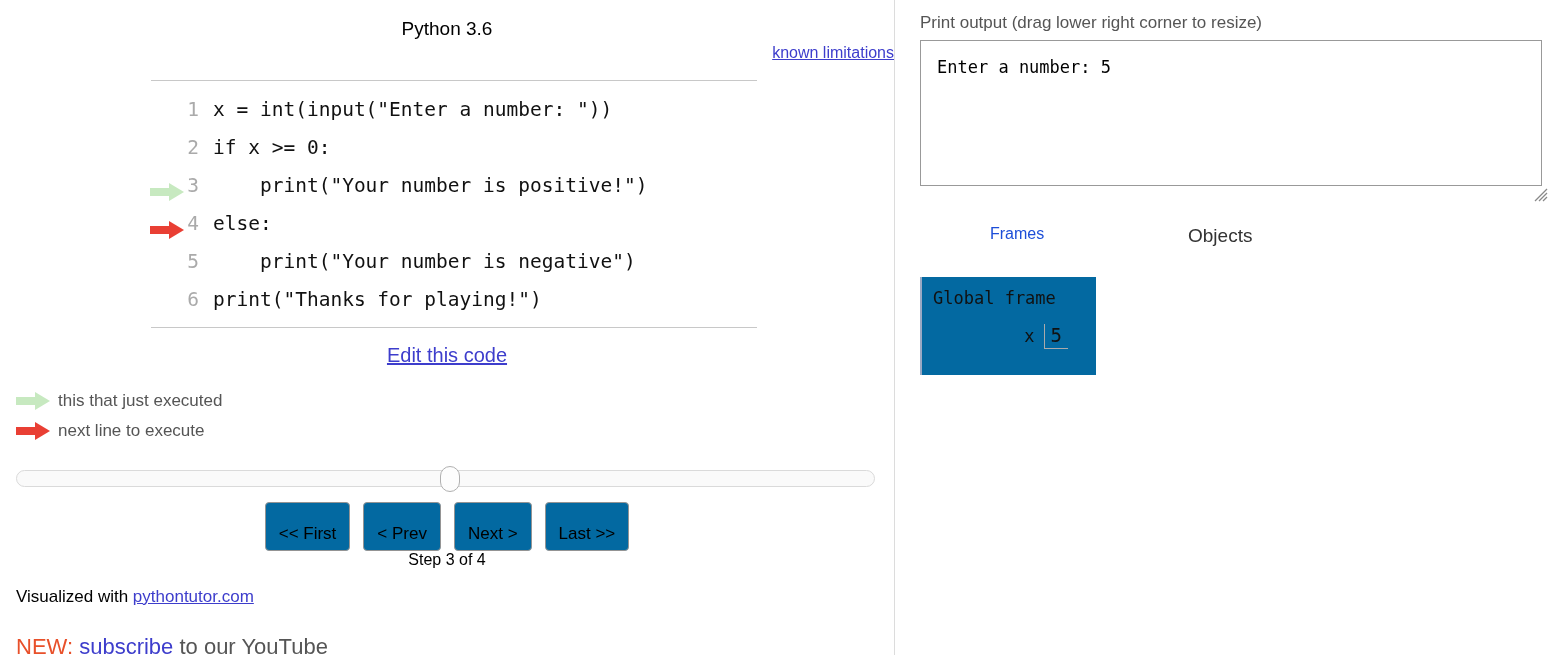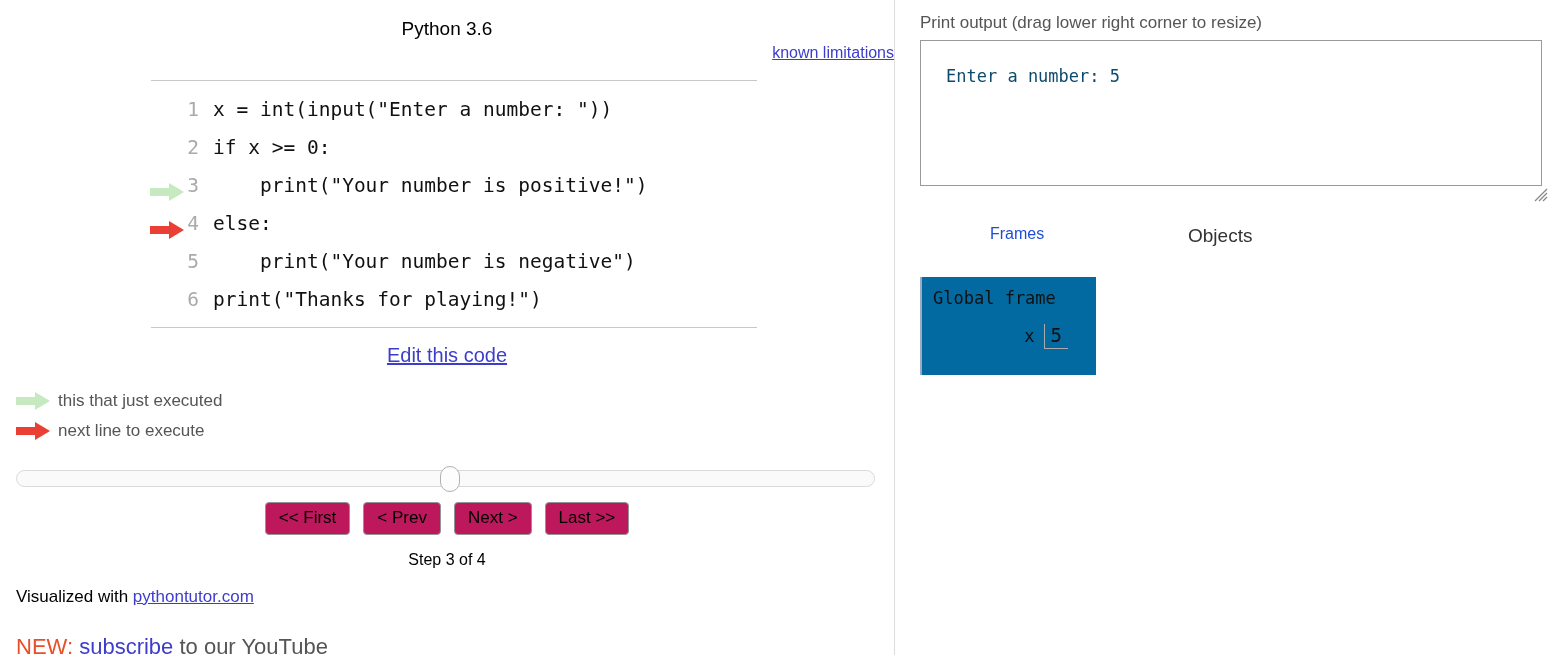--- a/index.html
+++ b/index.html
@@ -212,24 +212,24 @@
     top: 502px;
     width: 894px;
     display: flex;
     justify-content: center;
     gap: 13px;
   }
   .nav-btn {
     font-family: "Liberation Sans", sans-serif;
     font-size: 17px;
     color: #000;
-    background: #be185d;
+    background: #0369a1;
     border: 1px solid #949494;
     border-radius: 4px;
-    padding: 4px 13px 5px 13px;
+    padding: 20px 13px 5px 13px;
     cursor: pointer;
     line-height: 22px;
   }
 
   .step-label {
     position: absolute;
     left: 0;
     top: 551px;
     width: 894px;
     text-align: center;
@@ -287,24 +287,24 @@
     width: 622px;
     height: 146px;
     border: 1px solid #999999;
     background: #ffffff;
     box-sizing: border-box;
     overflow: hidden;
   }
   .print-output-text {
     font-family: "DejaVu Sans Mono", monospace;
     font-size: 17px;
-    color: #0c4a6e;
+    color: #000000;
     padding: 8px 0 0 8px;
     white-space: pre;
-    margin: 17px;
+    margin: 8px;
   }
   .resize-grip {
     position: absolute;
     left: 1534px;
     top: 188px;
     width: 14px;
     height: 14px;
   }
 
   .pane-headers {

